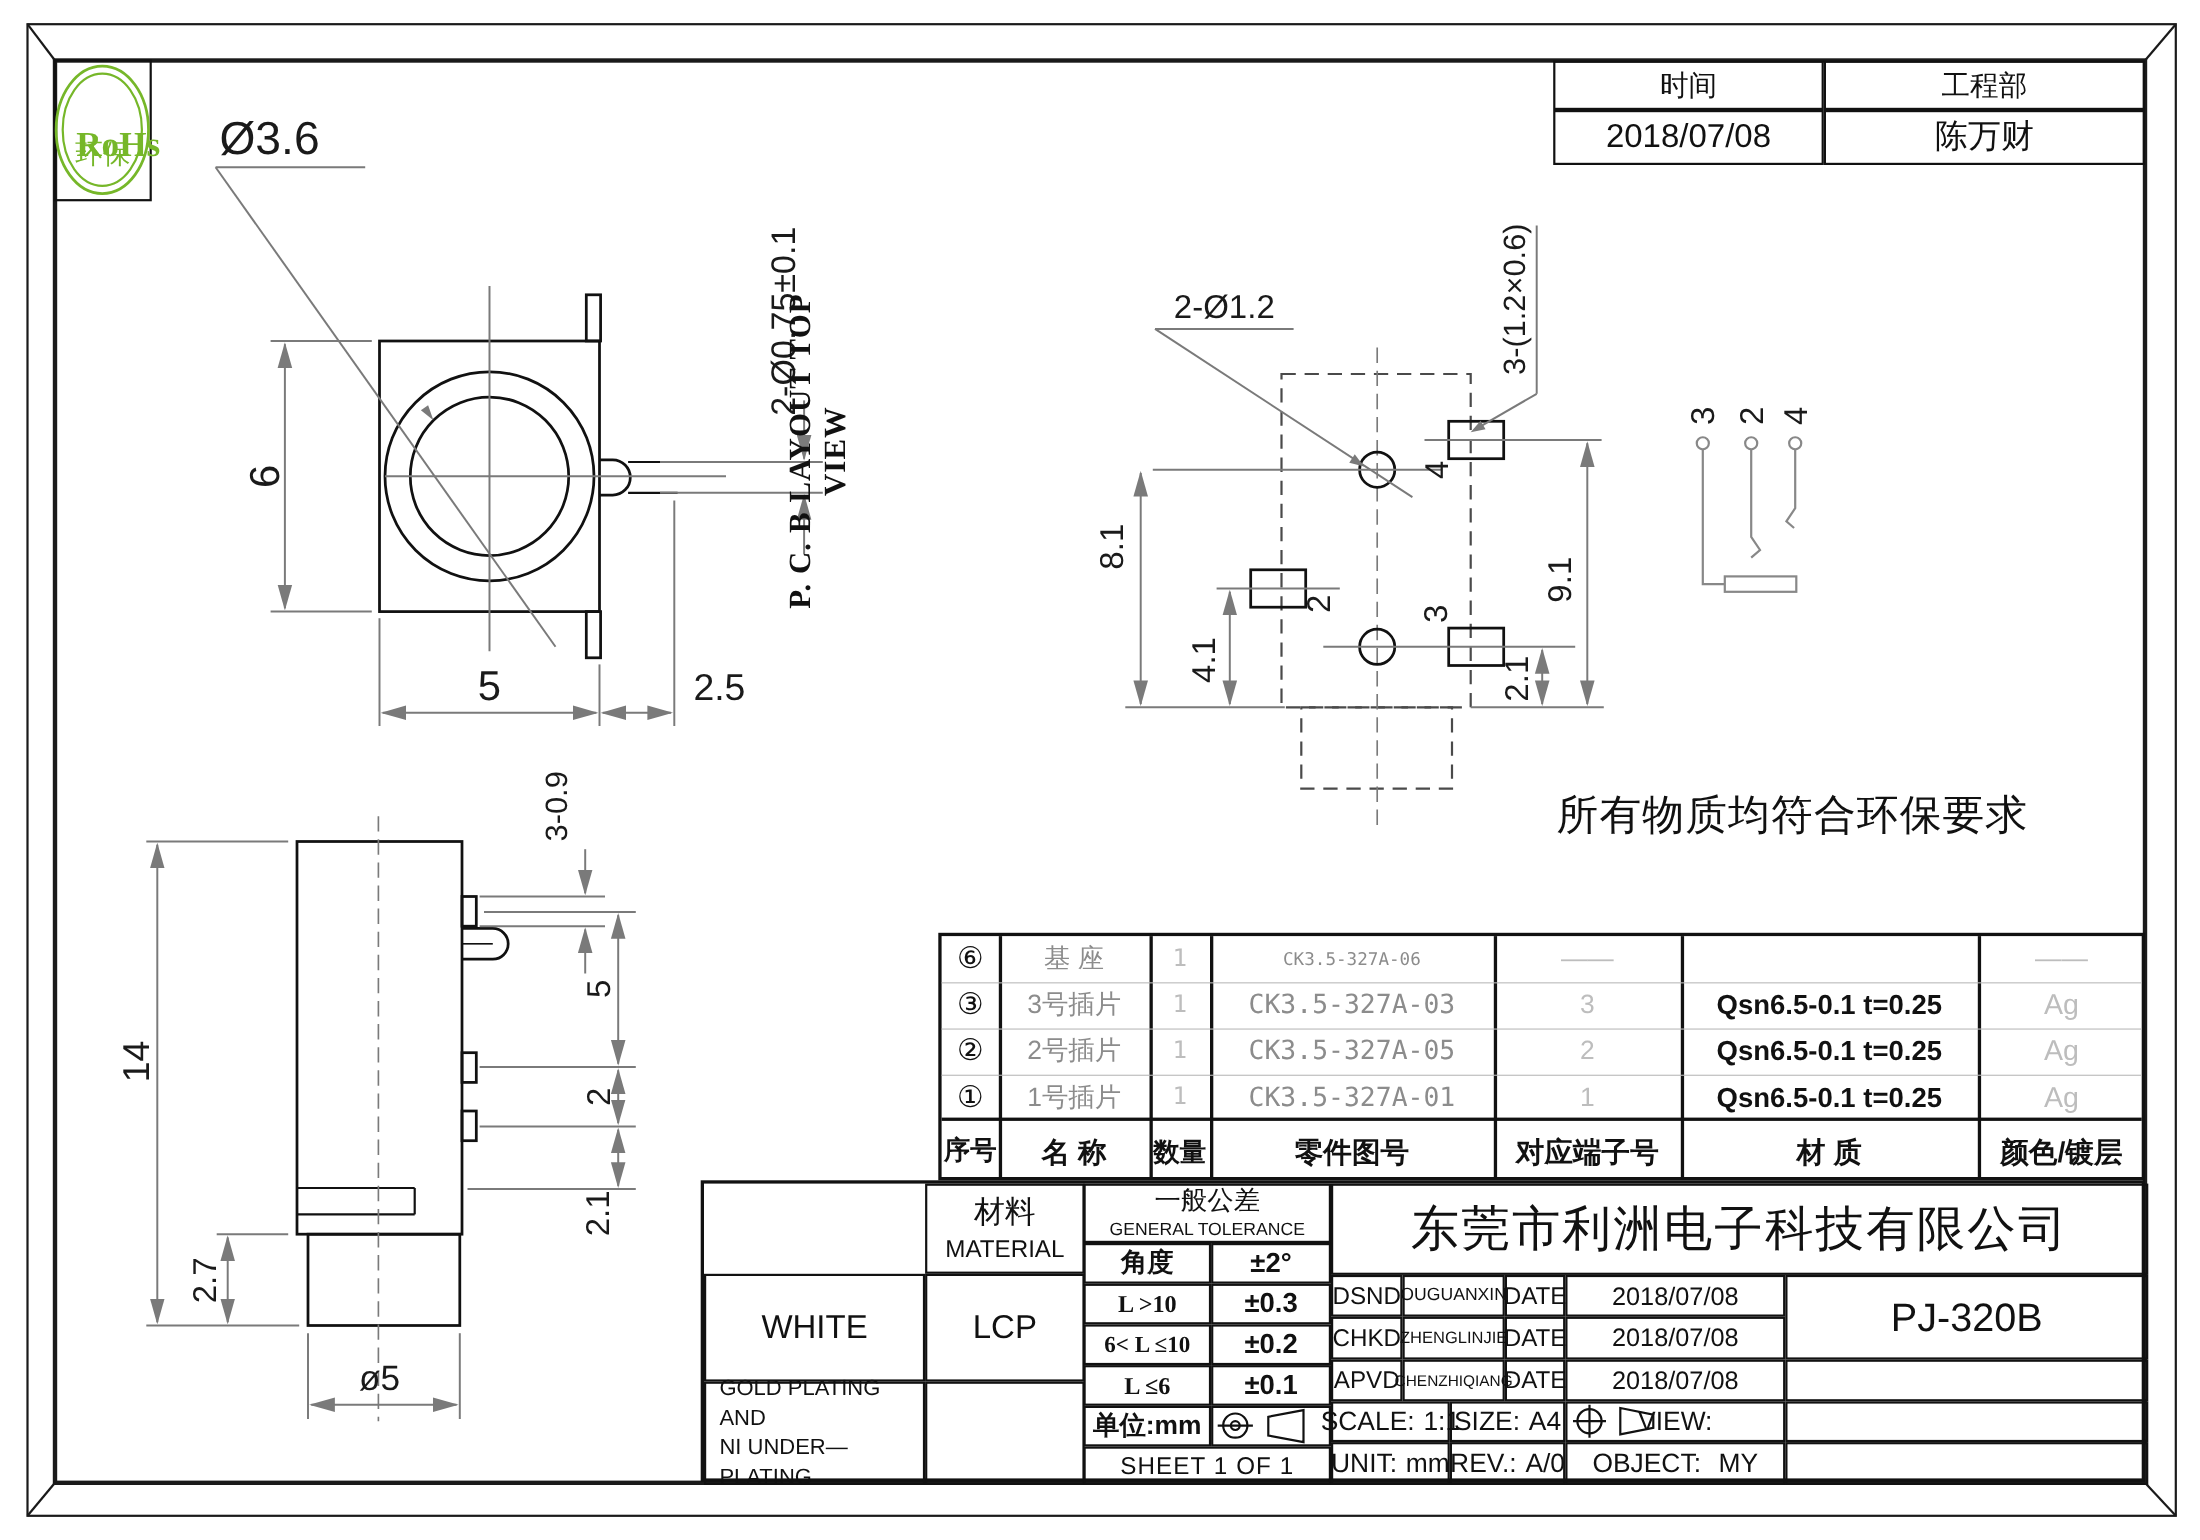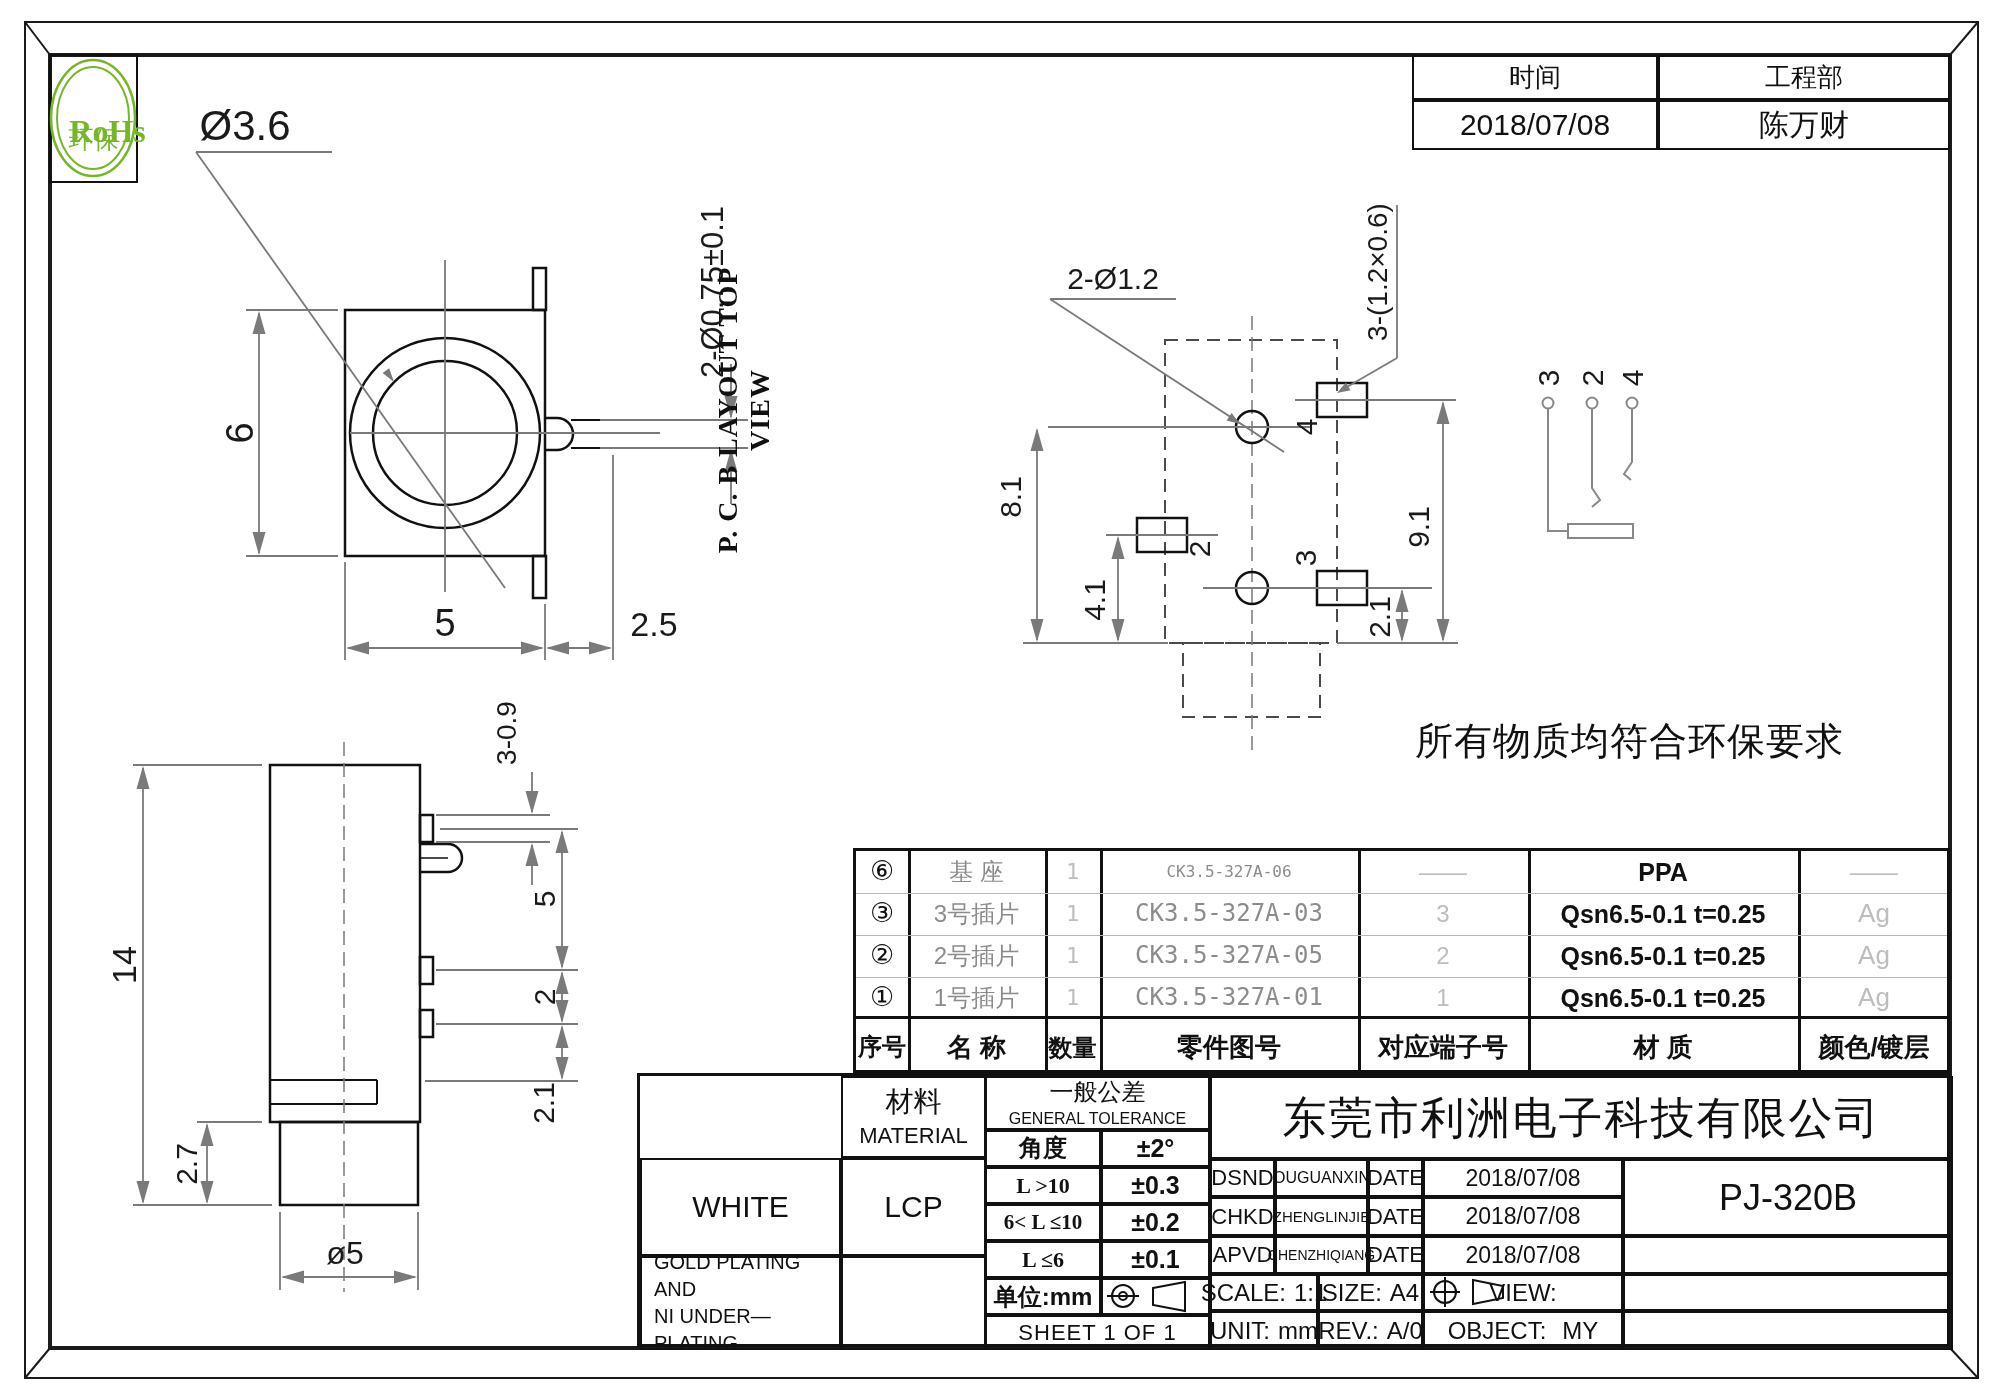--- a/index.html
+++ b/index.html
@@ -218,21 +218,20 @@
   <div class="hl-light" style="top:42px;"></div>
   <div class="hl-light" style="top:84px;"></div>
   <div class="hl-light" style="top:126px;"></div>
   <div class="hl-dark" style="top:165px;"></div>
 
   <div class="cell nob" style="left:0;top:0;width:52px;height:42px;font-size:27px;">⑥</div>
   <div class="cell nob gray" style="left:52px;top:0;width:137px;height:42px;font-size:24px;">基 座</div>
   <div class="cell nob lgray mono" style="left:189px;top:0;width:55px;height:42px;font-size:22px;">1</div>
   <div class="cell nob gray mono" style="left:244px;top:0;width:258px;height:42px;font-size:16px;">CK3.5-327A-06</div>
   <div class="cell nob lgray" style="left:502px;top:0;width:170px;height:42px;font-size:24px;">——</div>
-  <div class="cell nob b" style="left:672px;top:0;width:270px;height:42px;font-size:25px;">PPA</div>
   <div class="cell nob lgray" style="left:942px;top:0;width:152px;height:42px;font-size:24px;">——</div>
 
   <div class="cell nob" style="left:0;top:42px;width:52px;height:42px;font-size:27px;">③</div>
   <div class="cell nob gray" style="left:52px;top:42px;width:137px;height:42px;font-size:24px;">3号插片</div>
   <div class="cell nob lgray mono" style="left:189px;top:42px;width:55px;height:42px;font-size:22px;">1</div>
   <div class="cell nob gray mono" style="left:244px;top:42px;width:258px;height:42px;font-size:24px;">CK3.5-327A-03</div>
   <div class="cell nob lgray" style="left:502px;top:42px;width:170px;height:42px;font-size:24px;">3</div>
   <div class="cell nob b" style="left:672px;top:42px;width:270px;height:42px;font-size:25px;">Qsn6.5-0.1   t=0.25</div>
   <div class="cell nob lgray" style="left:942px;top:42px;width:152px;height:42px;font-size:26px;">Ag</div>
 

